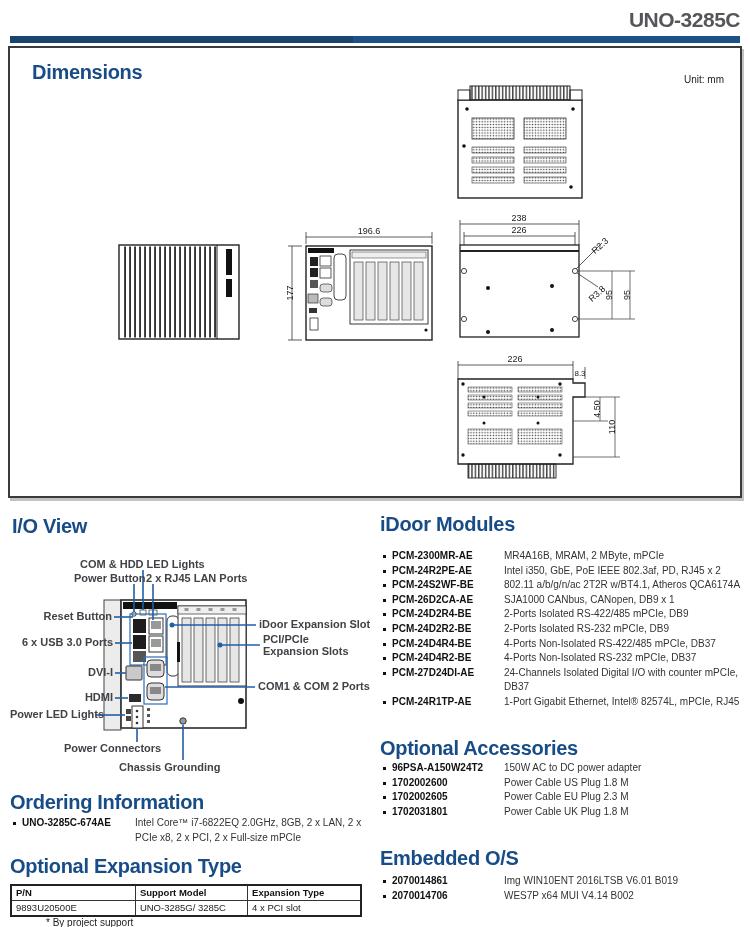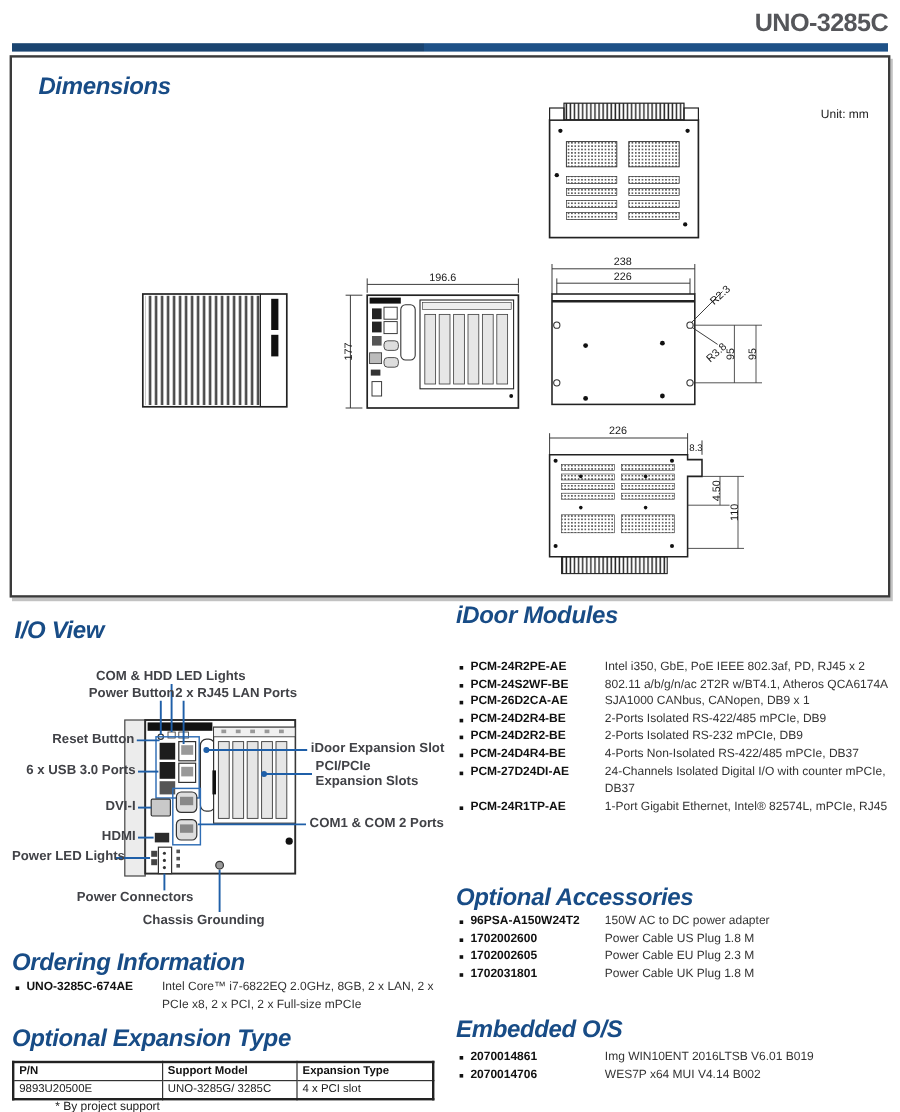--- a/index.html
+++ b/index.html
@@ -3,23 +3,23 @@
 <meta charset="utf-8">
 <style>
   * { margin:0; padding:0; box-sizing:border-box; }
   html,body { width:750px; height:927px; }
   body { position:relative; overflow:hidden; background:#fff; font-family:"Liberation Sans", sans-serif; color:#222; }
   .model-title { position:absolute; top:8px; right:10px; font-size:21px; font-weight:bold; color:#55565a; letter-spacing:-0.5px; }
   .header-bar { position:absolute; left:10px; top:36px; width:730px; height:7px;
     background:linear-gradient(to right,#1a4470 0%,#1a4470 47%,#1e5187 47%,#1e5187 100%); }
   .dim-box { position:absolute; left:8px; top:46px; width:734px; height:452px; border:2px solid #3a3a3a;
     background:#fff; box-shadow:2px 3px 0 rgba(120,120,120,.45); }
-  .sec-h { position:absolute; font-weight:bold; color:#184c86; font-size:20px; letter-spacing:-0.3px; white-space:nowrap;font-style:italic; }
+  .sec-h { position:absolute; font-weight:bold; color:#184c86; font-size:20px; letter-spacing:-0.3px; white-space:nowrap; }
   .dim-h { left:22px; top:13px; }
-  .unit { position:absolute; right:16px; top:26px; font-size:10px; color:#222;margin-top:16px; }
+  .unit { position:absolute; right:16px; top:26px; font-size:10px; color:#222; }
   .dwg { position:absolute; }
   svg text { font-family:"Liberation Sans", sans-serif; font-size:9px; fill:#1a1a1a; }
   .io-wrap { position:absolute; left:10px; top:550px; width:368px; height:235px; }
   .io-label { position:absolute; font-size:11px; font-weight:bold; color:#414247; white-space:nowrap; line-height:13px; }
   .io-label.r { left:0; text-align:right; }
   .list { position:absolute; width:365px; }
   .row { display:flex; align-items:flex-start; line-height:14.6px; font-size:10px; }
   .bullet { width:3px; height:3px; background:#111; margin:6px 6px 0 3px; flex:none; }
   .pn { width:112px; flex:none; font-weight:bold; color:#111; }
   .desc { flex:1; max-width:240px; color:#333; }
@@ -297,22 +297,27 @@
   <span class="io-label r" style="top:141px;width:103px">HDMI</span>
   <span class="io-label r" style="top:158px;width:84px">Power LED Lights</span>
   <span class="io-label" style="left:54px;top:192px">Power Connectors</span>
   <span class="io-label" style="left:109px;top:211px">Chassis Grounding</span>
   <span class="io-label" style="left:249px;top:68px">iDoor Expansion Slot</span>
   <span class="io-label" style="left:253px;top:83px">PCI/PCIe</span>
   <span class="io-label" style="left:253px;top:95px">Expansion Slots</span>
   <span class="io-label" style="left:248px;top:130px">COM1 &amp; COM 2 Ports</span>
 </div>
 
-<div class="sec-h" style="left:380px;top:502px">iDoor Modules</div>
+<div class="sec-h" style="left:380px;top:513px">iDoor Modules</div>
 <div class="list" style="left:380px;top:549px">
+  <div class="row">
+      <span class="bullet"></span>
+      <span class="pn">PCM-2300MR-AE</span>
+      <span class="desc">MR4A16B, MRAM, 2 MByte, mPCIe</span>
+    </div>
   <div class="row">
       <span class="bullet"></span>
       <span class="pn">PCM-24R2PE-AE</span>
       <span class="desc">Intel i350, GbE, PoE IEEE 802.3af, PD, RJ45 x 2</span>
     </div>
   <div class="row">
       <span class="bullet"></span>
       <span class="pn">PCM-24S2WF-BE</span>
       <span class="desc">802.11 a/b/g/n/ac 2T2R w/BT4.1, Atheros QCA6174A</span>
     </div>
@@ -328,20 +333,25 @@
     </div>
   <div class="row">
       <span class="bullet"></span>
       <span class="pn">PCM-24D2R2-BE</span>
       <span class="desc">2-Ports Isolated RS-232 mPCIe, DB9</span>
     </div>
   <div class="row">
       <span class="bullet"></span>
       <span class="pn">PCM-24D4R4-BE</span>
       <span class="desc">4-Ports Non-Isolated RS-422/485 mPCIe, DB37</span>
+    </div>
+  <div class="row">
+      <span class="bullet"></span>
+      <span class="pn">PCM-24D4R2-BE</span>
+      <span class="desc">4-Ports Non-Isolated RS-232 mPCIe, DB37</span>
     </div>
   <div class="row">
       <span class="bullet"></span>
       <span class="pn">PCM-27D24DI-AE</span>
       <span class="desc">24-Channels Isolated Digital I/O with counter mPCIe, DB37</span>
     </div>
   <div class="row">
       <span class="bullet"></span>
       <span class="pn">PCM-24R1TP-AE</span>
       <span class="desc">1-Port Gigabit Ethernet, Intel® 82574L, mPCIe, RJ45</span>

